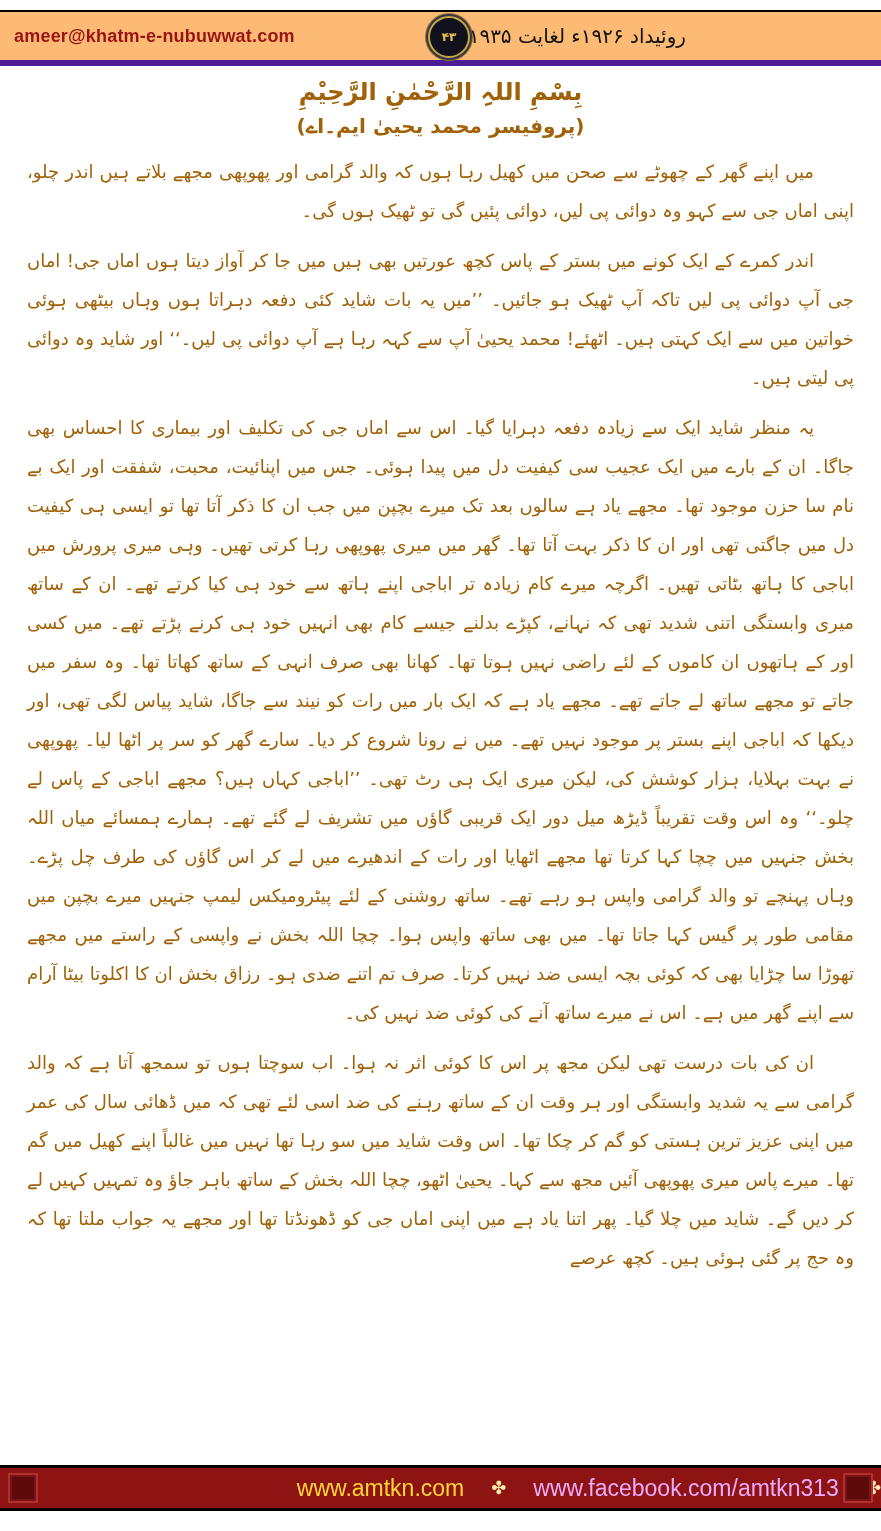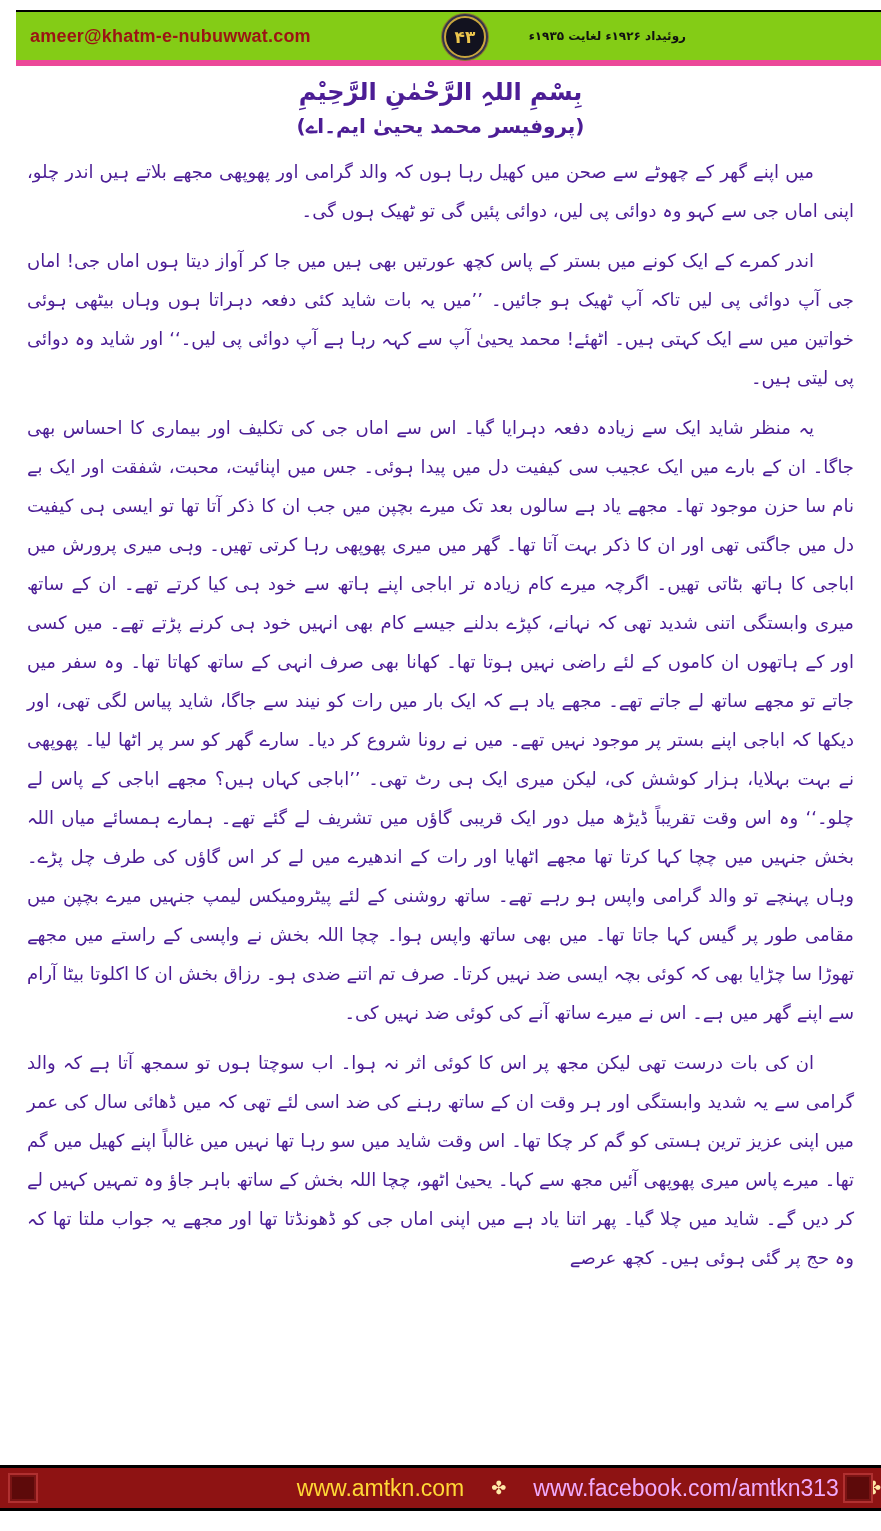--- a/index.html
+++ b/index.html
@@ -12,23 +12,22 @@
     overflow: hidden;
     font-family: "DejaVu Sans", sans-serif;
   }
 
   
   .header {
     position: absolute;
     top: 10px; left: 0; right: 0;
     height: 48px;
     border-top: 2px solid #000;
-    border-bottom: 6px solid #ec4899;
-    background: #84cc16;
-    margin-left: 16px;
+    border-bottom: 6px solid #4c1d95;
+    background: #fdba74;
   }
   .header-email {
     position: absolute;
     left: 14px; top: 0; bottom: 0;
     display: flex; align-items: center;
     color: #9b1414;
     font-family: "Liberation Sans", sans-serif;
     font-weight: bold;
     font-size: 18px;
     letter-spacing: 0.2px;
@@ -36,51 +35,51 @@
   .page-badge {
     position: absolute;
     left: 428px; top: 4px;
     width: 38px; height: 38px;
     border-radius: 50%;
     background: #12121f;
     border: 2px solid #c9a63e;
     box-shadow: 0 0 0 2px #34344a, 0 0 0 3px #8a7430;
     display: flex; align-items: center; justify-content: center;
     color: #ecc54d;
-    font-size: 17px;
+    font-size: 12px;
     font-weight: bold;
   }
   .header-record {
     position: absolute;
     right: 195px; top: 0; bottom: 0;
     display: flex; align-items: center;
     direction: rtl;
     color: #111;
-    font-size: 12px;
-    font-weight: bold;
+    font-size: 20px;
+    font-weight: normal;
   }
   .header-bookbox {
     position: absolute;
     right: 0; top: 0; bottom: 0;
     width: 178px;
     background: #8e1313;
     border-left: 2px solid #000;
     display: flex; align-items: center; justify-content: center;
     direction: rtl;
     color: #ffd93e;
     font-size: 15px;
     font-weight: bold;
   }
 
   
   .content {
     position: absolute;
     top: 72px; left: 16px; right: 16px; bottom: 78px;
     direction: rtl;
-    color: #4c1d95;
+    color: #a16207;
   }
   .bismillah {
     text-align: center;
     font-size: 24px;
     font-weight: bold;
     margin: 6px 0 8px 0;
   }
   .doc-title {
     margin: 8px 0 6px 0;
     text-align: center;

